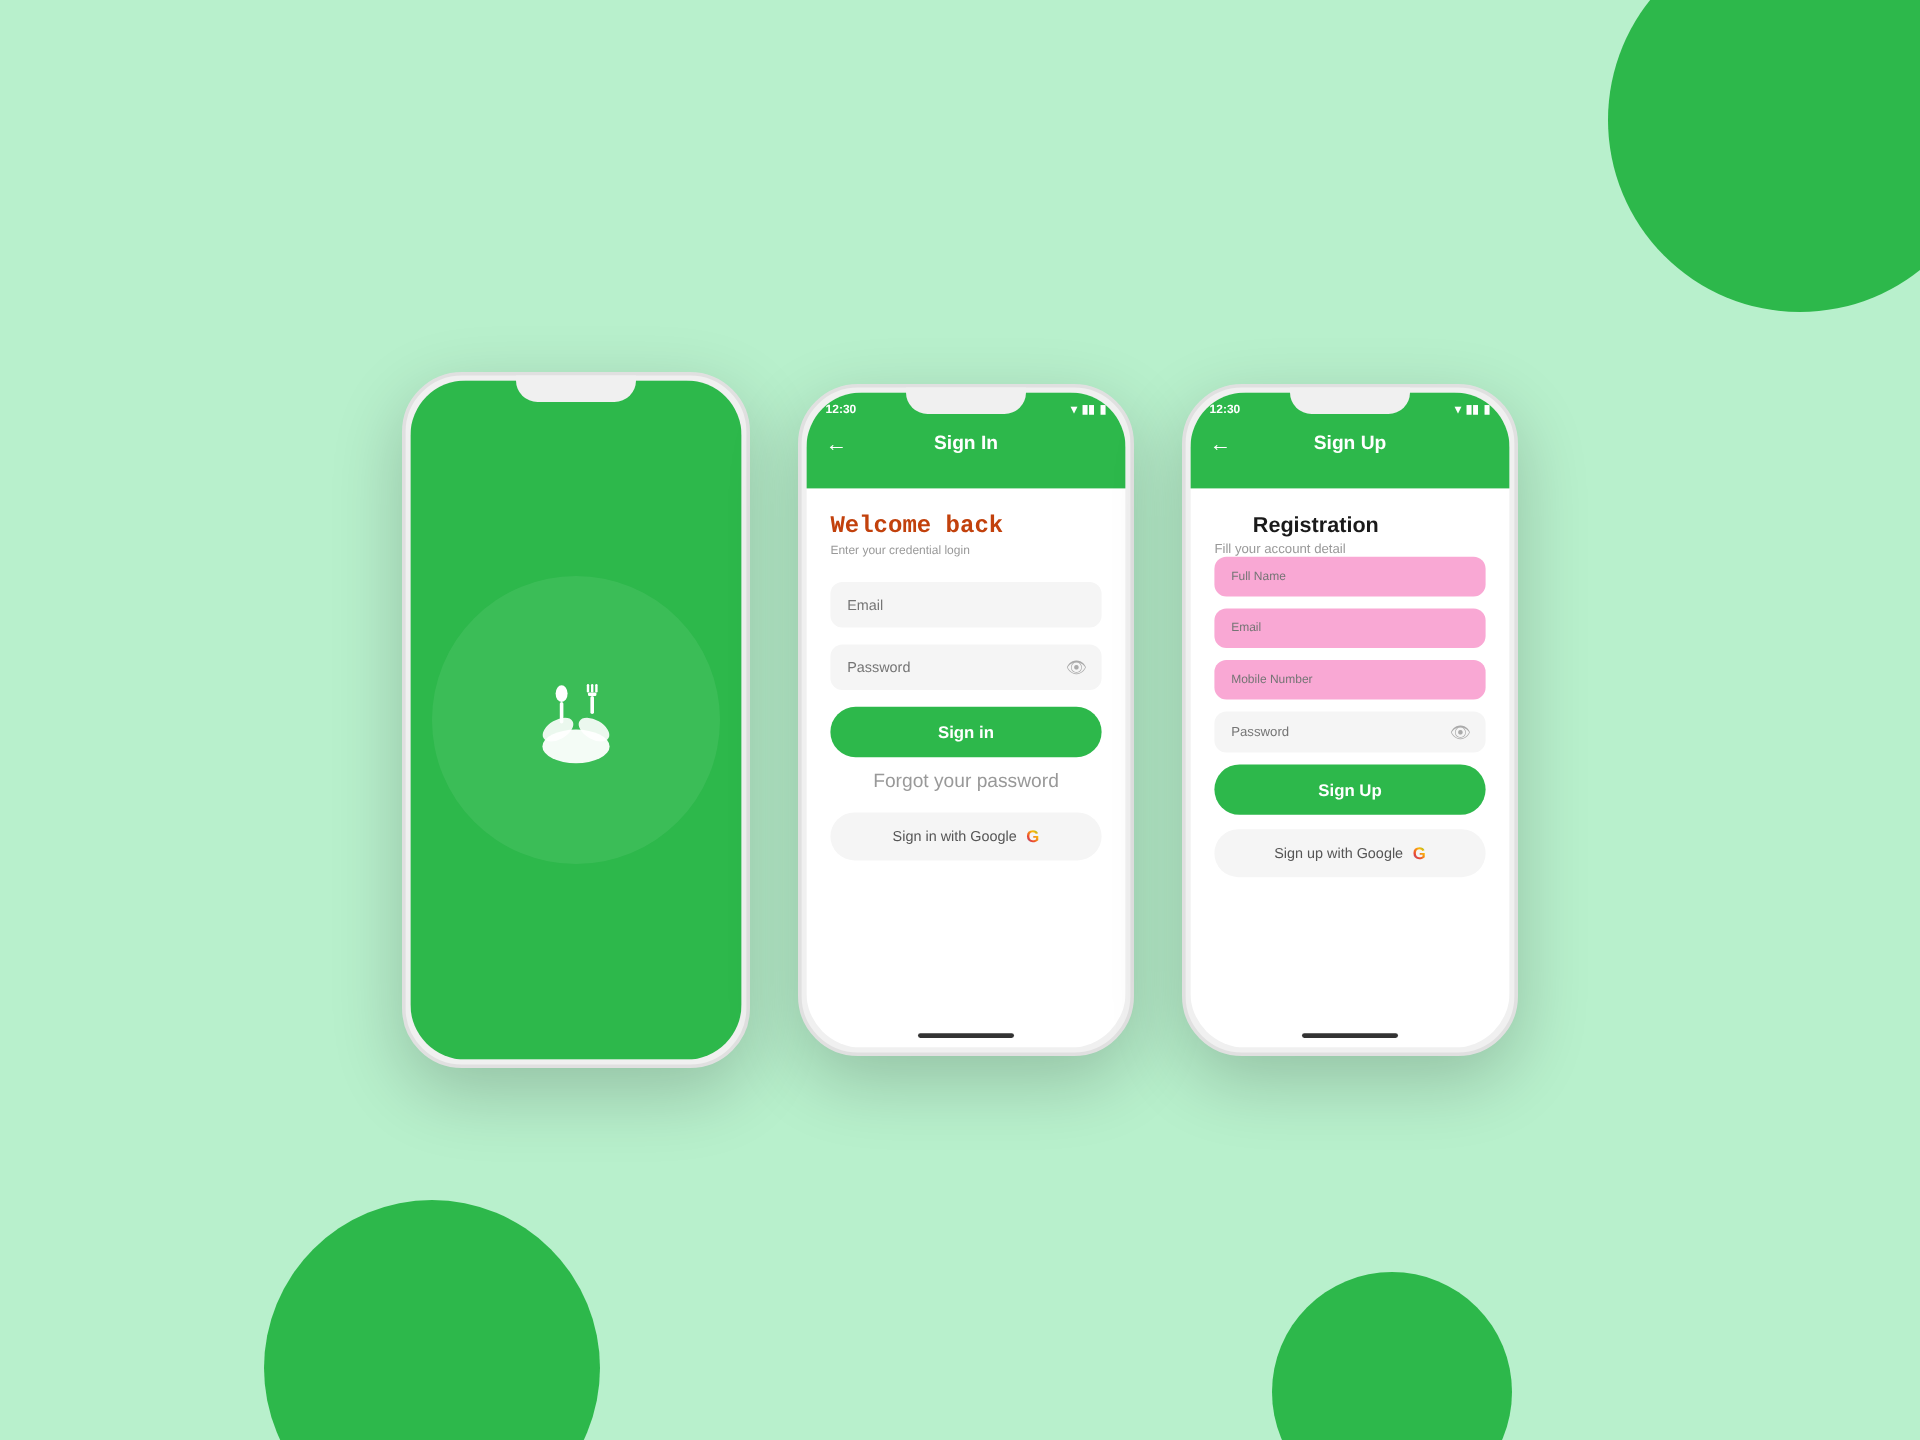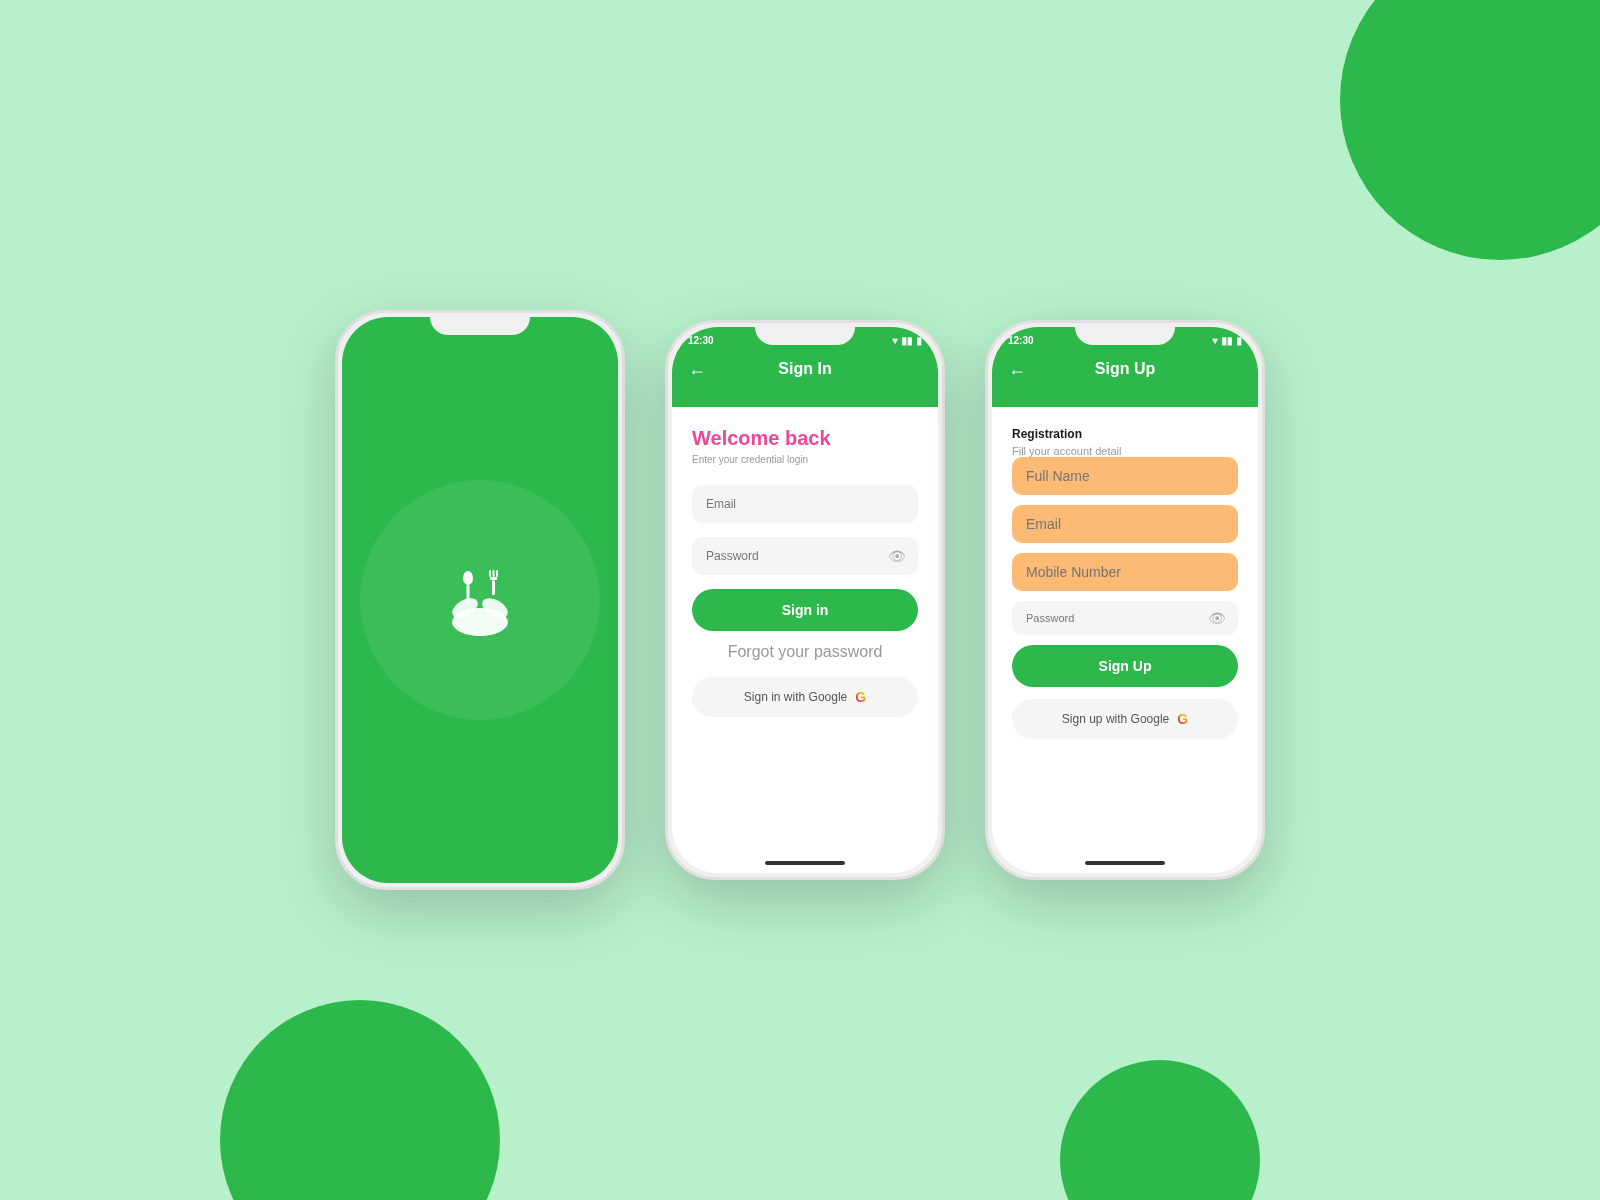--- a/index.html
+++ b/index.html
@@ -189,22 +189,23 @@
 
     .screen-content {
       flex: 1;
       padding: 20px 20px;
       overflow: hidden;
     }
 
     .welcome-title {
       font-size: 20px;
       font-weight: 700;
-      color: #ec4899;
+      color: #c2410c;
       margin-bottom: 4px;
+      font-family: Liberation Mono, monospace;
     }
 
     .welcome-subtitle {
       font-size: 10px;
       color: #999;
       margin-bottom: 20px;
     }
 
     .form-input {
       width: 100%;
@@ -308,38 +309,39 @@
       left: 50%;
       transform: translateX(-50%);
       width: 80px;
       height: 4px;
       background: #333;
       border-radius: 2px;
     }
 
     
     .reg-title {
-      font-size: 12px;
+      font-size: 18px;
       font-weight: 700;
       color: #1a1a1a;
       margin-bottom: 4px;
+      margin-left: 32px;
     }
 
     .reg-subtitle {
       font-size: 11px;
       color: #999;
     }
 
     .form-input-sm {
       width: 100%;
       padding: 11px 14px;
       border: none;
-      background: #fdba74;
+      background: #f9a8d4;
       border-radius: 10px;
-      font-size: 14px;
+      font-size: 10px;
       color: #333;
       margin-bottom: 10px;
       outline: none;
     }
 
     .input-wrapper-sm {
       position: relative;
       margin-bottom: 10px;
     }
 

